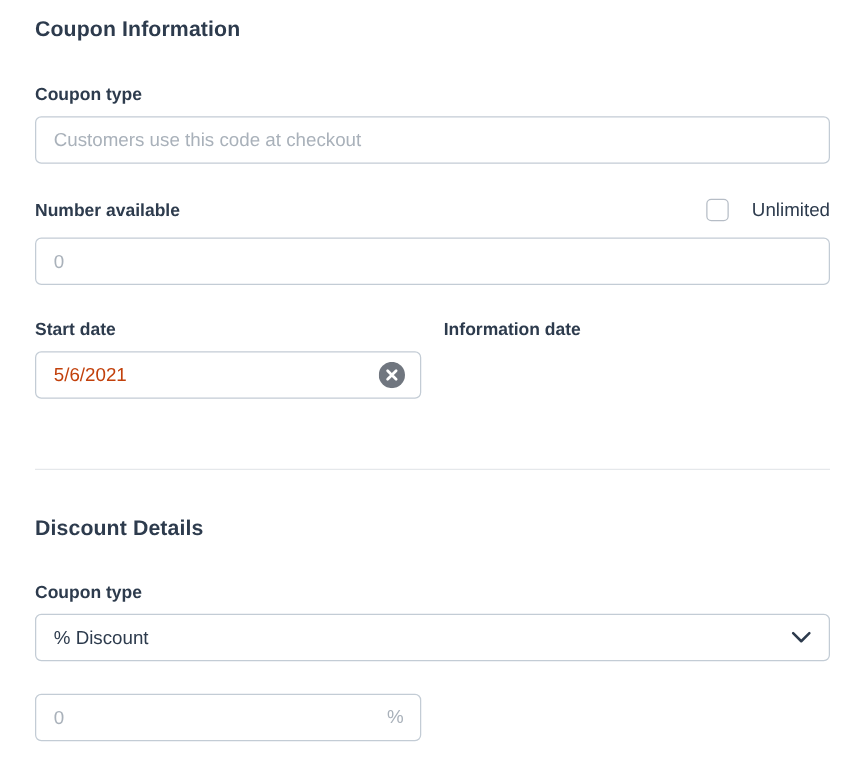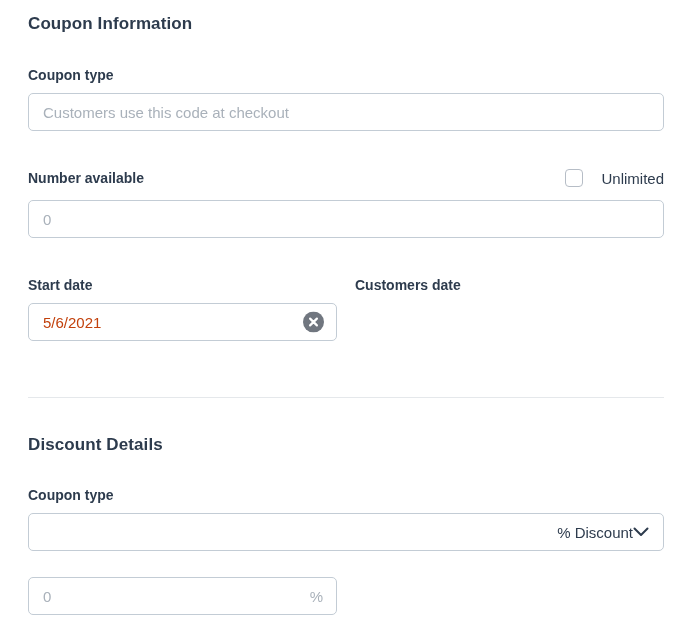--- a/index.html
+++ b/index.html
@@ -41,21 +41,21 @@
     border-radius: 5px;
     padding: 0 14px;
     font-family: "Liberation Sans", sans-serif;
     font-size: 15px;
     color: #c2410c;
     background: #ffffff;
     outline: none;
   }
   .text-input::placeholder { color: #a9b1ba; opacity: 1; }
   .field { margin: 0; }
-  .gap-after-input1 { margin-top: 38px; }
+  .gap-after-input1 { margin-top: 28px; }
   .label-row {
     display: flex;
     align-items: center;
     justify-content: space-between;
     margin-bottom: 13px;
     min-height: 18px;
   }
   .label-row .field-label { margin-bottom: 0; }
   .unlimited-wrap {
     display: flex;
@@ -73,21 +73,21 @@
     box-sizing: border-box;
     border: 1px solid #b6bdc6;
     border-radius: 4px;
     background: #ffffff;
     margin: 0;
     cursor: pointer;
   }
   .two-col {
     display: flex;
     gap: 18px;
-    margin-top: 40px;
+    margin-top: 28px;
   }
   .col { flex: 1; min-width: 0; }
   .input-wrap { position: relative; }
   .input-icon {
     position: absolute;
     right: 13px;
     top: 50%;
     transform: translateY(-50%);
     display: flex;
     align-items: center;
@@ -96,21 +96,21 @@
   .pad-right { padding-right: 42px; }
   .divider {
     border: none;
     border-top: 1px solid #e5e8eb;
     margin: 56px 0 36px 0;
   }
   .labels-gap { margin-top: 33px; }
   .select-control {
     display: flex;
     align-items: center;
-    justify-content: flex-end;
+    justify-content: space-between;
     height: 38px;
     box-sizing: border-box;
     border: 1px solid #c3ccd5;
     border-radius: 5px;
     padding: 0 14px;
     font-size: 15px;
     color: #2d3b4d;
     background: #ffffff;
     cursor: pointer;
   }
@@ -156,21 +156,21 @@
           <input class="text-input pad-right" type="text" value="5/6/2021" style="">
           <span class="input-icon clickable">
             <svg width="21" height="21" viewBox="0 0 21 21">
               <circle cx="10.5" cy="10.5" r="10.5" fill="#70767f"></circle>
               <path d="M7.1 7.1 L13.9 13.9 M13.9 7.1 L7.1 13.9" stroke="#ffffff" stroke-width="2.2" stroke-linecap="round"></path>
             </svg>
           </span>
         </div>
       </div>
       <div class="col">
-        <label class="field-label">Customers date</label>
+        <label class="field-label">Information date</label>
       </div>
     </div>
   </section>
 
   <hr class="divider">
 
   <section>
     <h1 class="section-title" style="margin-bottom:18px;">Discount Details</h1>
 
     <div class="two-col labels-gap" style="margin-top:33px;">

